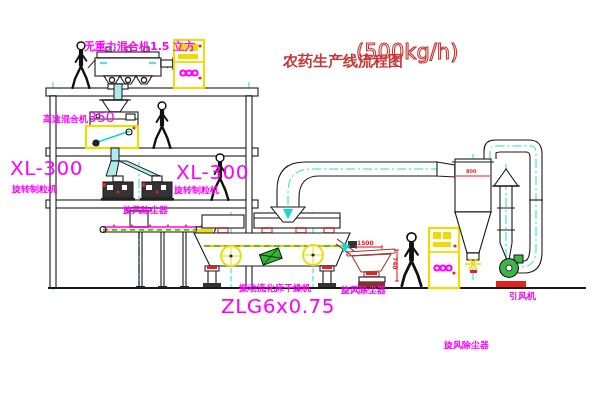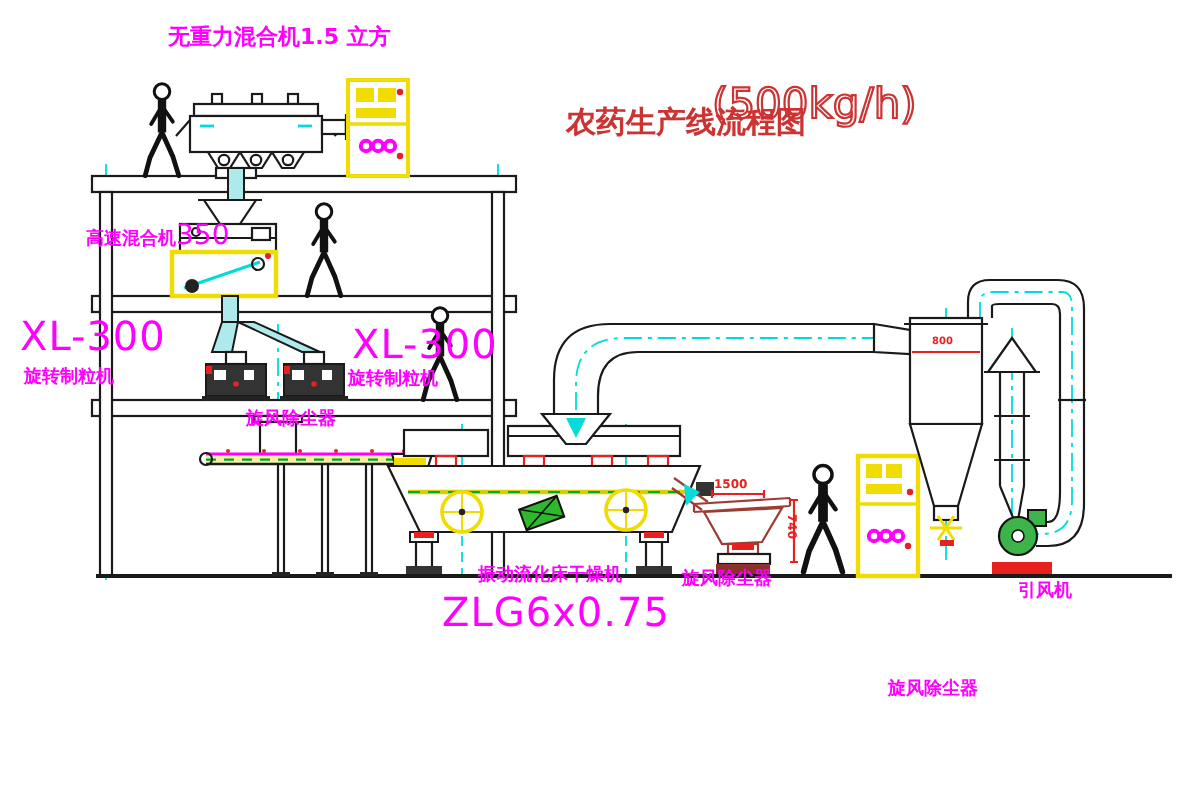--- a/index.html
+++ b/index.html
@@ -1,21 +1,21 @@
 <!DOCTYPE html>
 <html><head>
 <meta charset="utf-8">
 <style>
   html,body{margin:0;padding:0;background:#fff;}
   #stage{position:relative;width:600px;height:403px;background:#ffffff;overflow:hidden;
          font-family:"DejaVu Sans",sans-serif;}
   #stage svg{position:absolute;left:0;top:0;}
   .lbl{position:absolute;color:#ff00ff;white-space:nowrap;line-height:1;}
   .lbl-sm{font-size:9px;font-weight:bold;}
-  .lbl-md{font-size:11px;font-weight:bold;}
+  .lbl-md{font-size:11px;font-weight:bold;margin-top:28px;}
   .lbl-model{font-size:20px;font-weight:normal;letter-spacing:0.5px;}
   .lbl-model-sm{font-size:14px;}
   .title-zh{position:absolute;left:283px;top:52px;color:#cc3333;font-size:15px;font-weight:bold;
             font-family:"DejaVu Serif","Liberation Serif",serif;white-space:nowrap;}
   .title-cap{position:absolute;left:356px;top:40px;font-size:21px;font-weight:400;white-space:nowrap;
              color:transparent;-webkit-text-stroke:1.1px #cc3333;font-family:"DejaVu Sans",sans-serif;}
   .dim{position:absolute;color:#e82020;font-size:6px;font-weight:bold;white-space:nowrap;}
   .dim-rot{transform:rotate(90deg);transform-origin:left top;}
   .k{stroke:#1a1a1a;fill:none;stroke-width:1.1;}
   .w{fill:#ffffff;stroke:#1a1a1a;stroke-width:1.1;}

